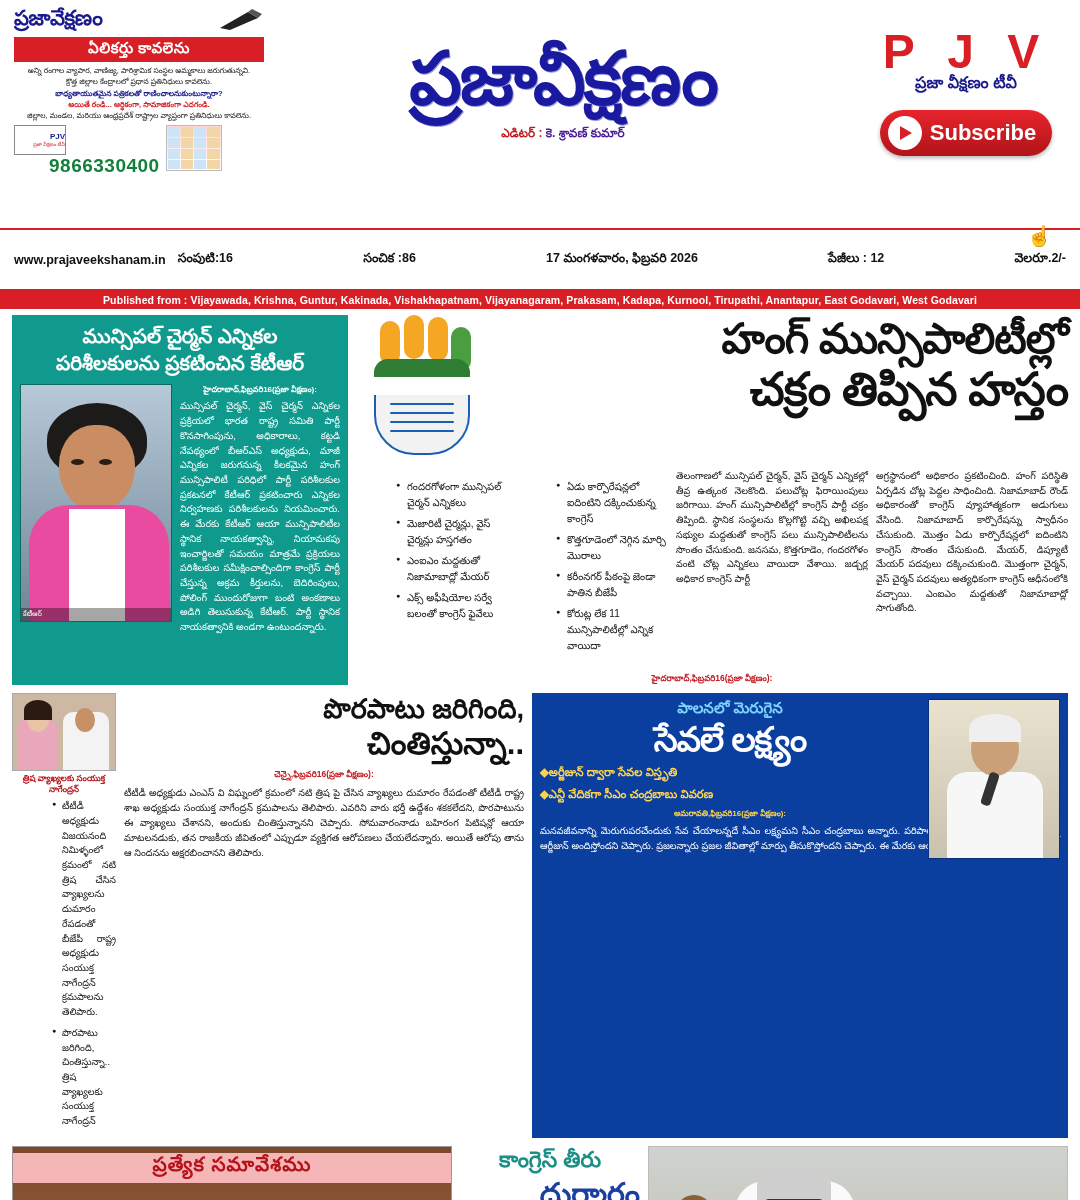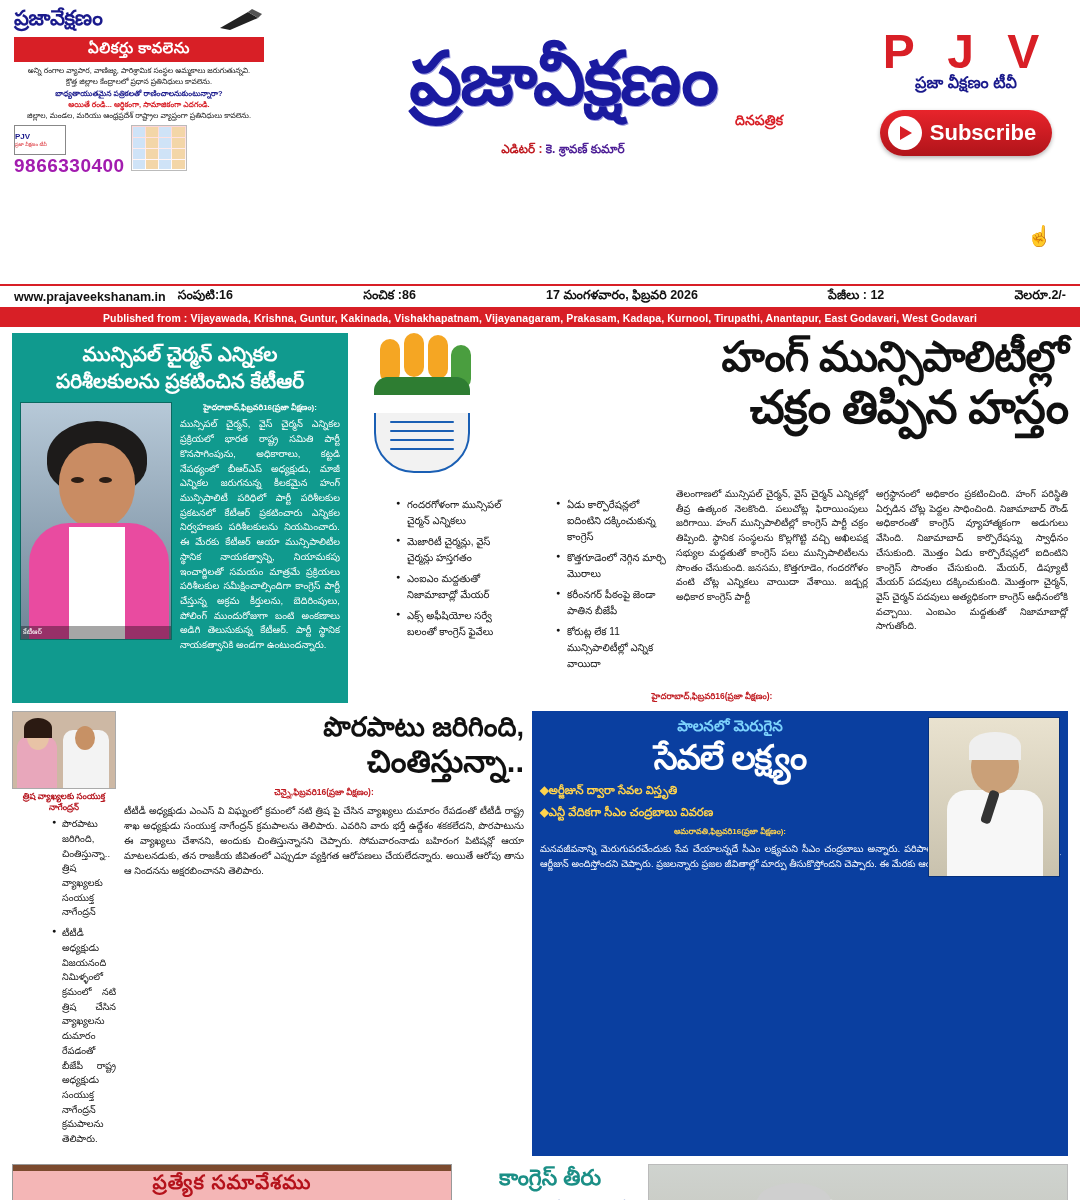--- a/index.html
+++ b/index.html
@@ -6,41 +6,41 @@
   html, body { margin:0; padding:0; }
   body {
     width:1080px; height:1200px;
     font-family:"Liberation Sans", sans-serif;
     background:#ffffff;
     overflow:hidden;
   }
   .page { position:relative; width:1080px; height:1200px; background:#fff; }
 
   
-  .masthead { position:relative; height:284px; padding:6px 14px 4px 14px; }
+  .masthead { position:relative; height:228px; padding:6px 14px 4px 14px; }
   .mh-left { position:absolute; left:14px; top:6px; width:250px; }
   .mh-left .logo-word {
     font-size:21px; font-weight:bold; color:#1a1a8c; letter-spacing:-0.5px;
   }
   .pen-icon { position:absolute; right:0; top:2px; width:46px; height:24px; }
   .red-strip {
     margin-top:2px; background:#d81f26; color:#fff; font-size:15px; font-weight:bold;
     text-align:center; padding:2px 4px; letter-spacing:0.5px;
   }
   .mh-blurb { font-size:7.5px; line-height:1.5; color:#111; margin-top:3px; text-align:center; }
   .mh-blurb .b-red { color:#d81f26; font-weight:bold; }
   .mh-blurb .b-blue { color:#1a1a8c; font-weight:bold; }
   .mh-bottom { display:flex; gap:6px; margin-top:4px; align-items:flex-start; }
   .mini-logo {
     border:1px solid #888; width:52px; height:30px; display:flex; flex-direction:column;
-    align-items:flex-start; justify-content:center; background:#fff;
+    align-items:flex-end; justify-content:center; background:#fff;
   }
   .mini-logo .ml1 { font-size:8px; font-weight:bold; color:#1a1a8c; }
   .mini-logo .ml2 { font-size:5px; color:#d81f26; }
-  .phone-no { font-size:19px; font-weight:bold; color:#a21caf; letter-spacing:0.5px; }
+  .phone-no { font-size:19px; font-weight:bold; color:#15803d; letter-spacing:0.5px;margin-left:35px; }
   .calendar-thumb {
     width:56px; height:46px; background:linear-gradient(#ffd7d7,#fff);
     border:1px solid #bbb; display:grid; grid-template-columns:repeat(4,1fr);
     grid-template-rows:repeat(4,1fr); gap:1px; padding:1px;
   }
   .calendar-thumb i { background:#f3d6a8; display:block; }
   .calendar-thumb i:nth-child(odd){ background:#cfe3f7; }
 
   .mh-center { position:absolute; left:283px; top:42px; width:560px; text-align:center; }
   .title-te {
@@ -64,21 +64,21 @@
     align-items:center; justify-content:center;
   }
   .yt-circle .tri { width:0;height:0;border-left:12px solid #d81f26;border-top:7px solid transparent;border-bottom:7px solid transparent; margin-left:3px;}
   .subscribe-btn .lbl { color:#fff; font-size:22px; font-weight:bold; }
   .cursor-hand { position:absolute; right:14px; top:196px; font-size:20px; color:#333; }
 
   
   .info-bar {
     border-top:2px solid #d81f26; border-bottom:2px solid #d81f26;
     display:flex; align-items:center; font-size:12.5px; font-weight:bold;
-    padding:2px 14px; gap:12px; color:#111;
+    padding:21px 14px; gap:12px; color:#111;
   }
   .info-bar .url { color:#111; }
   .info-bar .spacer { flex:1; }
   .pub-bar {
     background:#d81f26; color:#fff; font-size:10.5px; font-weight:bold;
     text-align:center; padding:3px 6px; letter-spacing:0.1px;
   }
 
   
   .content { padding:6px 12px 0 12px; }
@@ -242,21 +242,20 @@
             <i></i>
             <i></i>
             <i></i>
             <i></i>
         </div>
       </div>
     </div>
 
     <div class="mh-center">
       <div class="title-te">ప్రజావీక్షణం</div>
-      <div class="title-sub">దినపత్రిక</div>
       <div class="editor-line">
         <span>ఎడిటర్ : </span><span class="dark">కె. శ్రావణ్ కుమార్</span>
       </div>
     </div>
 
     <div class="mh-right">
       <div class="pjv-logo">P J V</div>
       <div class="pjv-sub">ప్రజా వీక్షణం టీవీ</div>
       <div class="subscribe-btn">
         <span class="yt-circle">
@@ -358,22 +357,22 @@
         <div class="thumb-col">
           <div class="thumb-img">
             <div class="pinkdress"></div>
               <div class="pinkhead"></div>
               <div class="pinkhair"></div>
             <div class="manbody"></div>
               <div class="manhead"></div>
           </div>
           <div class="thumb-cap">త్రిష వ్యాఖ్యలకు సంయుక్త నాగేంద్రన్</div>
           <ul class="thumb-bullets">
+            <li>టీటీడీ అధ్యక్షుడు విజయనంది నిమిళ్ళంలో క్రమంలో నటి త్రిష చేసిన వ్యాఖ్యలను దుమారం రేపడంతో బీజేపీ రాష్ట్ర అధ్యక్షుడు సంయుక్త నాగేంద్రన్ క్రమపాలను తెలిపారు.</li>
             <li>పొరపాటు జరిగింది, చింతిస్తున్నా.. త్రిష వ్యాఖ్యలకు సంయుక్త నాగేంద్రన్</li>
-            <li>టీటీడీ అధ్యక్షుడు విజయనంది నిమిళ్ళంలో క్రమంలో నటి త్రిష చేసిన వ్యాఖ్యలను దుమారం రేపడంతో బీజేపీ రాష్ట్ర అధ్యక్షుడు సంయుక్త నాగేంద్రన్ క్రమపాలను తెలిపారు.</li>
           </ul>
         </div>
         <div class="r2-main">
           <div class="hl">పొరపాటు జరిగింది,</div>
           <div class="hl2">చింతిస్తున్నా..</div>
           <div class="credit2">చెన్నై,ఫిబ్రవరి16(ప్రజా వీక్షణం):</div>
           <div class="body">టీటీడీ అధ్యక్షుడు ఎంఎస్ వి విఘ్నంలో క్రమంలో నటి త్రిష పై చేసిన వ్యాఖ్యలు దుమారం రేపడంతో టీటీడీ రాష్ట్ర శాఖ అధ్యక్షుడు సంయుక్త నాగేంద్రన్ క్రమపాలను తెలిపారు. ఎవరిని వారు భర్తీ ఉద్దేశం శకకలేదని, పొరపాటును ఈ వ్యాఖ్యలు చేశానని, అందుకు చింతిస్తున్నానని చెప్పారు. సోమవారంనాడు బహిరంగ పిటిషన్లో ఆయా మాటలనడుకు, తన రాజకీయ జీవితంలో ఎప్పుడూ వ్యక్తిగత ఆరోపణలు చేయలేదన్నారు. అయితే ఆరోపు తాను ఆ నిందనను అక్షరబించానని తెలిపారు.</div>
         </div>
       </div>
 

